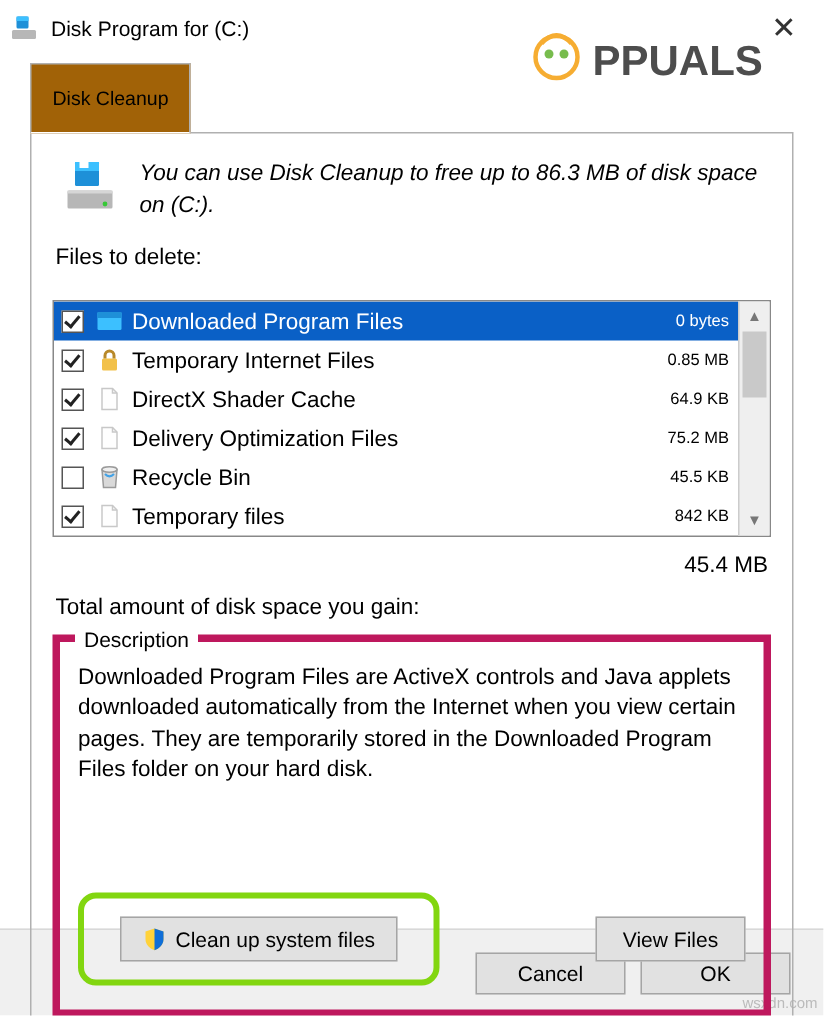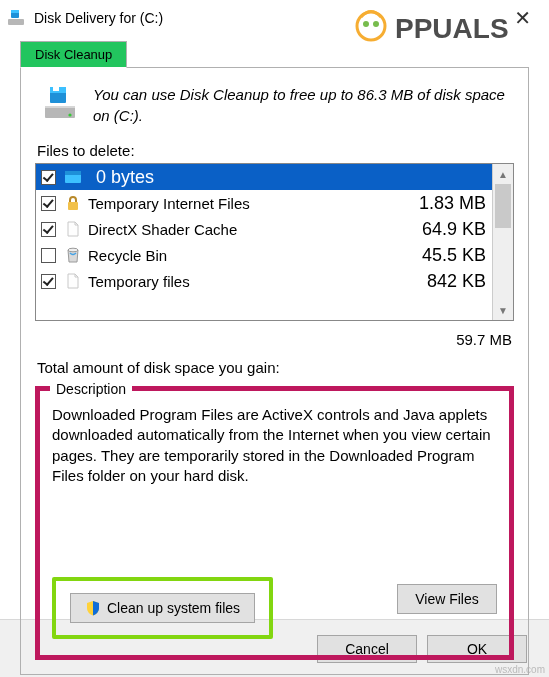--- a/index.html
+++ b/index.html
@@ -19,55 +19,55 @@
     align-items: center;
     padding: 6px 10px 6px 6px;
   }
   .titlebar .ic { width: 20px; height: 20px; margin-right: 8px; flex:0 0 auto; }
   .titlebar .ttl { flex: 1; font-size: 14px; }
   .titlebar .close { font-size: 20px; padding: 0 8px; cursor: default; font-family: Arial, sans-serif; color:#333;}
   .client { padding: 4px 20px 0 20px; }
   .tabstrip { display:flex; }
   .tab {
     border: 1px solid #b0b0b0;
-    padding: 5px 14px;
-    background: #22c55e;
+    padding: 15px 14px;
+    background: #a16207;
     position: relative;
     top: 1px;
     z-index: 2;
     border-bottom: 1px solid #fff;
   }
   .tabpanel {
     border: 1px solid #b0b0b0;
     padding: 14px 14px 14px 14px;
     position: relative;
     z-index: 1;
   }
   .intro { display:flex; align-items:flex-start; margin: 2px 0 16px 0; font-style: italic;}
   .intro .drv { width:38px; height:38px; margin: 0 14px 0 6px; flex:0 0 auto;}
   .intro .txt { font-size: 15px; line-height: 1.4; }
-  .lbl { font-size: 15px; margin: 10px 0 4px 2px;}
+  .lbl { font-size: 15px; margin: 10px 0 20px 2px;}
   .filelist {
     border: 1px solid #888;
     height: 158px;
     position: relative;
   }
   .fl-scroll { position:absolute; top:0; right:0; bottom:0; width:21px; background:#efefef; display:flex; flex-direction:column; border-left:1px solid #ccc;}
   .sbtn { height:20px; display:flex; align-items:center; justify-content:center; color:#777; font-size:10px;}
   .strack { flex:1; position:relative;}
   .sthumb { position:absolute; top:0; left:2px; right:2px; height:44px; background:#c9c9c9;}
   .rows { position:absolute; inset:0 21px 0 0; overflow:hidden;}
   .row { display:flex; align-items:center; height:26px; padding: 0 6px 0 5px;}
   .row.sel { background:#0a60c6; color:#fff;}
   .row.last { height:24px; align-items:center; padding-top:2px;}
   .cb { width:15px; height:15px; border:1px solid #555; margin-right:8px; background:#fff; display:flex; align-items:center; justify-content:center; flex:0 0 auto;}
   .cb.ck::after { content:""; display:block; width:8px; height:4px; border-left:2px solid #222; border-bottom:2px solid #222; transform: rotate(-50deg) translate(0px,-1px);}
   .ficon { width:18px; height:18px; margin-right:6px; flex:0 0 auto;}
   .fname { flex:1; white-space:nowrap; overflow:hidden; font-size:15px;}
-  .fsize { white-space:nowrap; padding-left:8px; font-size:18px;}
+  .fsize { white-space:nowrap; padding-left:8px; font-size:11px;}
   .totalrow { display:flex; margin:10px 2px 10px 2px; font-size:15px;}
   .totalrow .tl { flex:1;margin-top:28px;}
   .group {
     border: 5px solid #be185d;
     border-radius: 0;
     margin: 6px 0 0 0;
     padding: 14px 12px 16px 12px;
     position: relative;
   }
   .group .gtitle {
@@ -84,51 +84,50 @@
     padding: 6px 14px;
     font-size:14px;
     font-family: inherit;
     display:inline-flex; align-items:center;
     min-width:100px; justify-content:center;
     cursor:default;
   }
   .shield { width:16px; height:16px; margin-right:6px;}
   .highlight {
     border: 4px solid #82d610;
-    border-radius: 2px;
-    padding: 12px 14px;
+    border-radius: 12px;
+    padding: 12px 24px;
     display:inline-block;
-    margin-top:19px;
   }
   .footer {
     position:absolute;
     left:0; right:0; bottom:0;
     height:58px;
     background:#f0f0f0;
     border-top:1px solid #d8d8d8;
     display:flex; align-items:center; justify-content:flex-end;
     padding-right:22px;
     gap:10px;
   }
   .footer .winbtn { min-width:100px; padding:5px 10px;}
-  .watermark { position:absolute; right:2px; top:8px; pointer-events:none; opacity:0.9;}
+  .watermark { position:absolute; right:2px; top:20px; pointer-events:none; opacity:0.9;}
   .watermark2 { position:absolute; right:4px; bottom:2px; font-size:10px; color:#bbb;}
 </style>
 </head>
 <body>
 
 <div class="titlebar">
   <span class="ic">
     <svg viewBox="0 0 20 20">
         <rect x="2" y="11" width="16" height="6" rx="1" fill="#b7b7b7"></rect>
         <rect x="5" y="2" width="8" height="8" rx="1" fill="#1e90d8"></rect>
         <rect x="5" y="2" width="8" height="3" fill="#3cc0ff"></rect>
       </svg>
   </span>
-  <span class="ttl">Disk Delivery for  (C:)</span>
+  <span class="ttl">Disk Program for  (C:)</span>
   <span class="close">✕</span>
 </div>
 
 <div class="client">
   <div class="tabstrip">
     <div class="tab">Disk Cleanup</div>
   </div>
   <div class="tabpanel">
 
     <div class="intro">
@@ -148,39 +147,49 @@
     <div class="lbl">Files to delete:</div>
 
     <div class="filelist">
       <div class="rows" id="rows">
           <div class="row sel">
             <span class="cb ck"></span>
             <span class="ficon"><svg viewBox="0 0 18 18">
                 <rect x="1" y="3" width="16" height="12" rx="1" fill="#3cc0ff"></rect>
                 <rect x="1" y="3" width="16" height="4" fill="#1e90d8"></rect>
               </svg></span>
+            <span class="fname">Downloaded Program Files</span>
             <span class="fsize">0 bytes</span>
           </div>
           <div class="row">
             <span class="cb ck"></span>
             <span class="ficon"><svg viewBox="0 0 18 18">
                 <rect x="4" y="8" width="10" height="8" rx="1" fill="#f2c14a"></rect>
                 <path d="M6 8 V6 a3 3 0 0 1 6 0 V8" fill="none" stroke="#b8892a" stroke-width="2"></path>
               </svg></span>
             <span class="fname">Temporary Internet Files</span>
-            <span class="fsize">1.83 MB</span>
+            <span class="fsize">0.85 MB</span>
           </div>
           <div class="row">
             <span class="cb ck"></span>
             <span class="ficon"><svg viewBox="0 0 18 18">
                 <path d="M4 2 H11 L14 5 V16 H4 Z" fill="#fefefe" stroke="#c8c8c8"></path>
                 <path d="M11 2 V5 H14" fill="none" stroke="#c8c8c8"></path>
               </svg></span>
             <span class="fname">DirectX Shader Cache</span>
             <span class="fsize">64.9 KB</span>
+          </div>
+          <div class="row">
+            <span class="cb ck"></span>
+            <span class="ficon"><svg viewBox="0 0 18 18">
+                <path d="M4 2 H11 L14 5 V16 H4 Z" fill="#fefefe" stroke="#c8c8c8"></path>
+                <path d="M11 2 V5 H14" fill="none" stroke="#c8c8c8"></path>
+              </svg></span>
+            <span class="fname">Delivery Optimization Files</span>
+            <span class="fsize">75.2 MB</span>
           </div>
           <div class="row">
             <span class="cb"></span>
             <span class="ficon"><svg viewBox="0 0 18 18">
                 <path d="M4 4 L14 4 L13 16 L5 16 Z" fill="#d9d9d9" stroke="#9a9a9a"></path>
                 <ellipse cx="9" cy="4" rx="5" ry="1.8" fill="#efefef" stroke="#9a9a9a"></ellipse>
                 <path d="M6 7 Q9 10 12 7" fill="none" stroke="#43a2e6" stroke-width="1.5"></path>
               </svg></span>
             <span class="fname">Recycle Bin</span>
             <span class="fsize">45.5 KB</span>
@@ -199,21 +208,21 @@
         <div class="sbtn">▲</div>
         <div class="strack">
             <div class="sthumb"></div>
           </div>
         <div class="sbtn">▼</div>
       </div>
     </div>
 
     <div class="totalrow">
       <span class="tl">Total amount of disk space you gain:</span>
-      <span>59.7 MB</span>
+      <span>45.4 MB</span>
     </div>
 
     <div class="group">
       <div class="gtitle">Description</div>
       <div class="desc">Downloaded Program Files are ActiveX controls and Java applets downloaded automatically from the Internet when you view certain pages. They are temporarily stored in the Downloaded Program Files folder on your hard disk.</div>
       <div class="btnrow">
         <span class="highlight">
           <button class="winbtn">
             <span class="shield">
               <svg viewBox="0 0 16 16">

